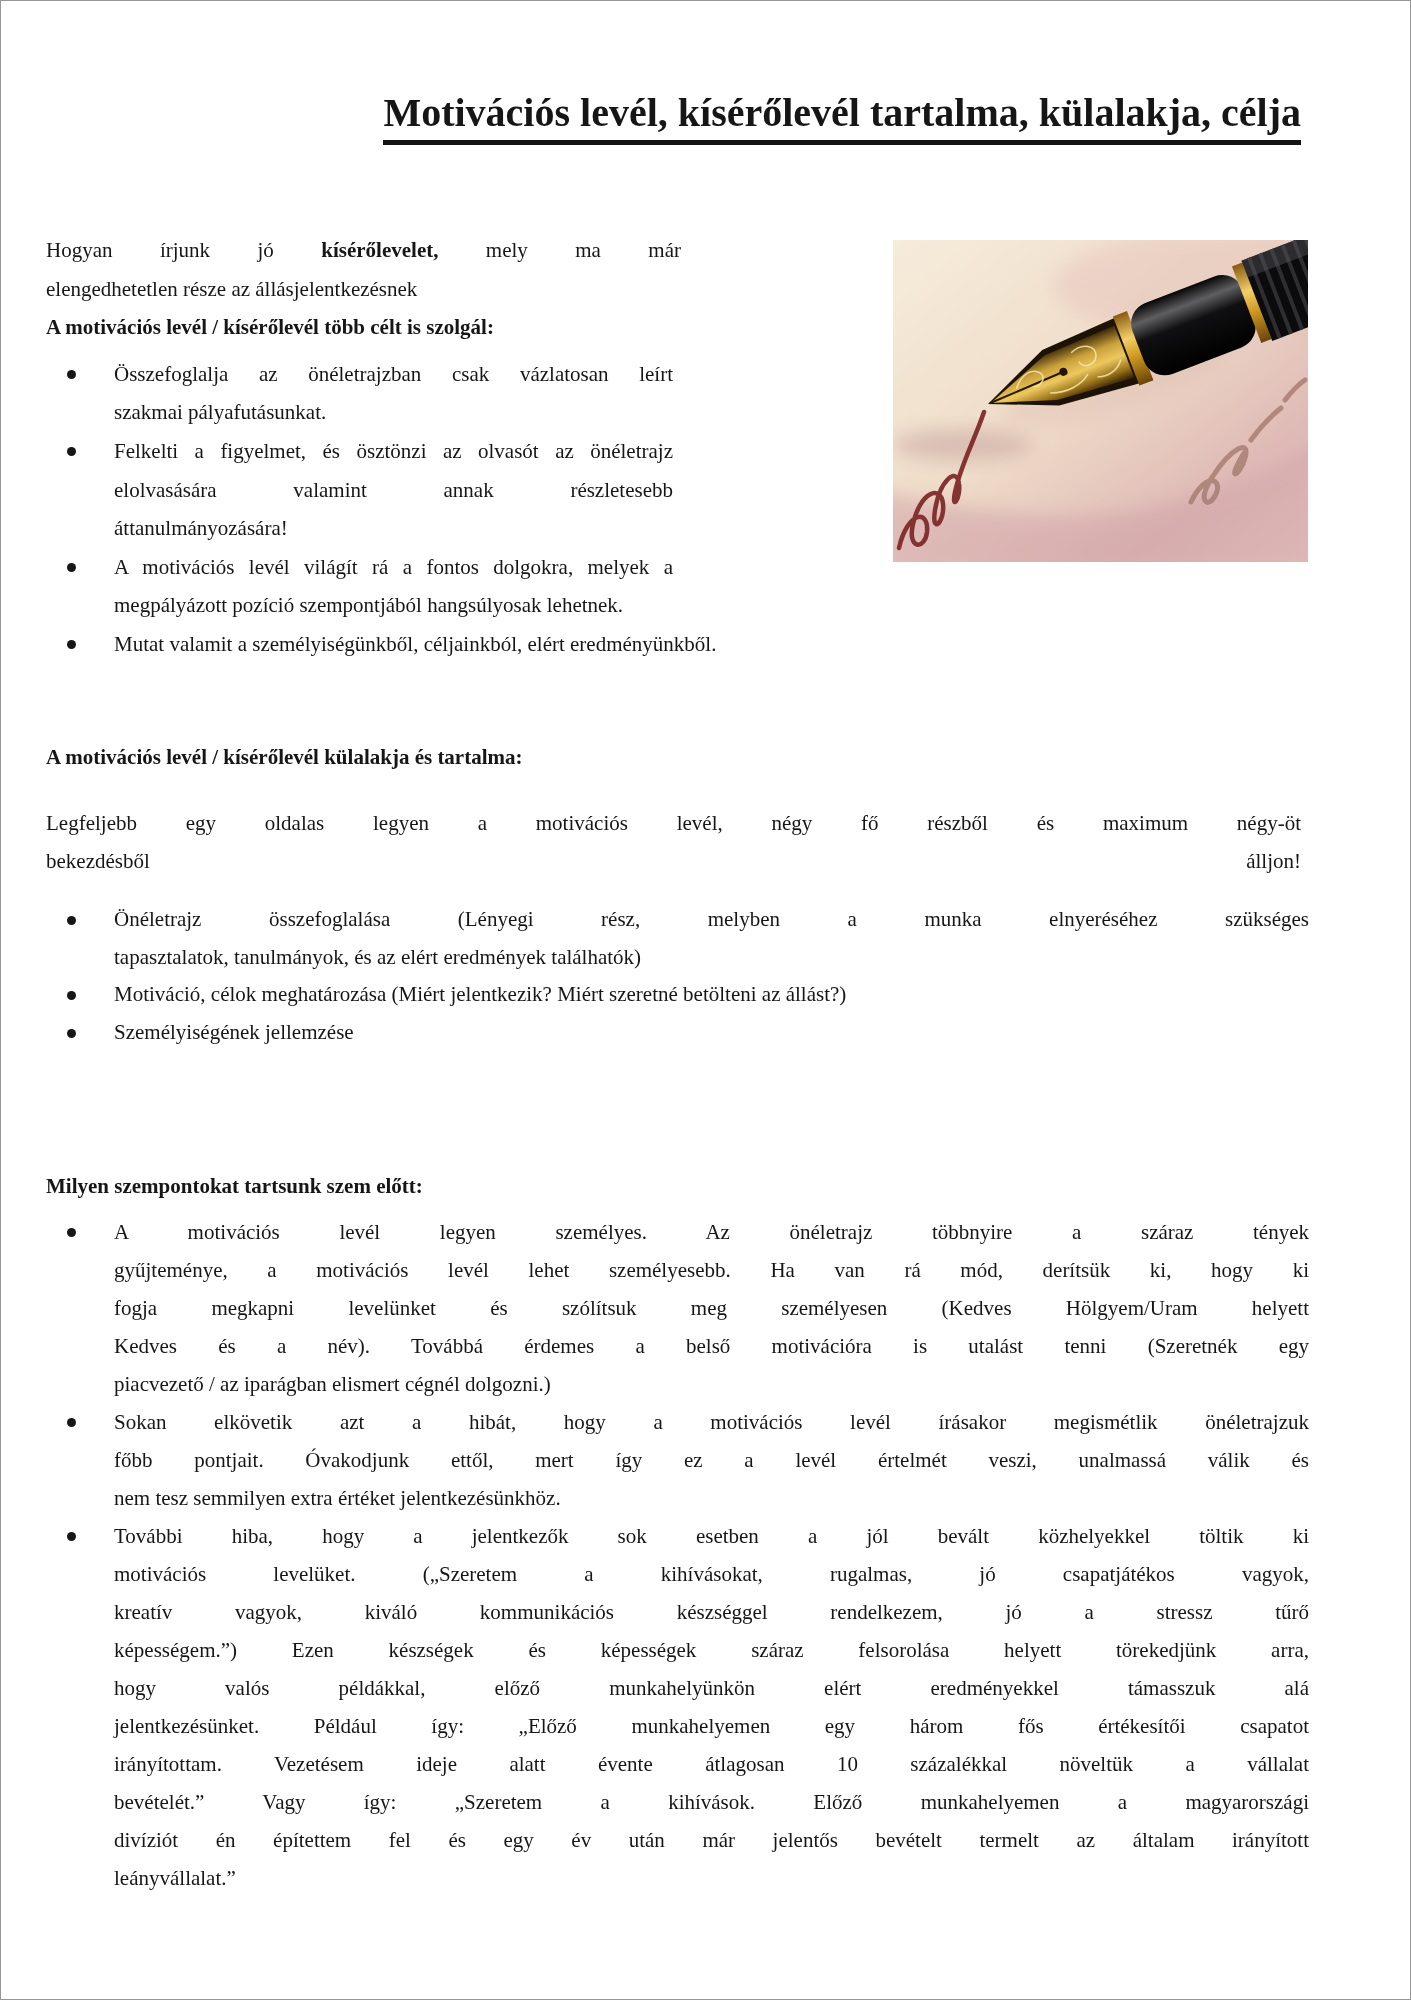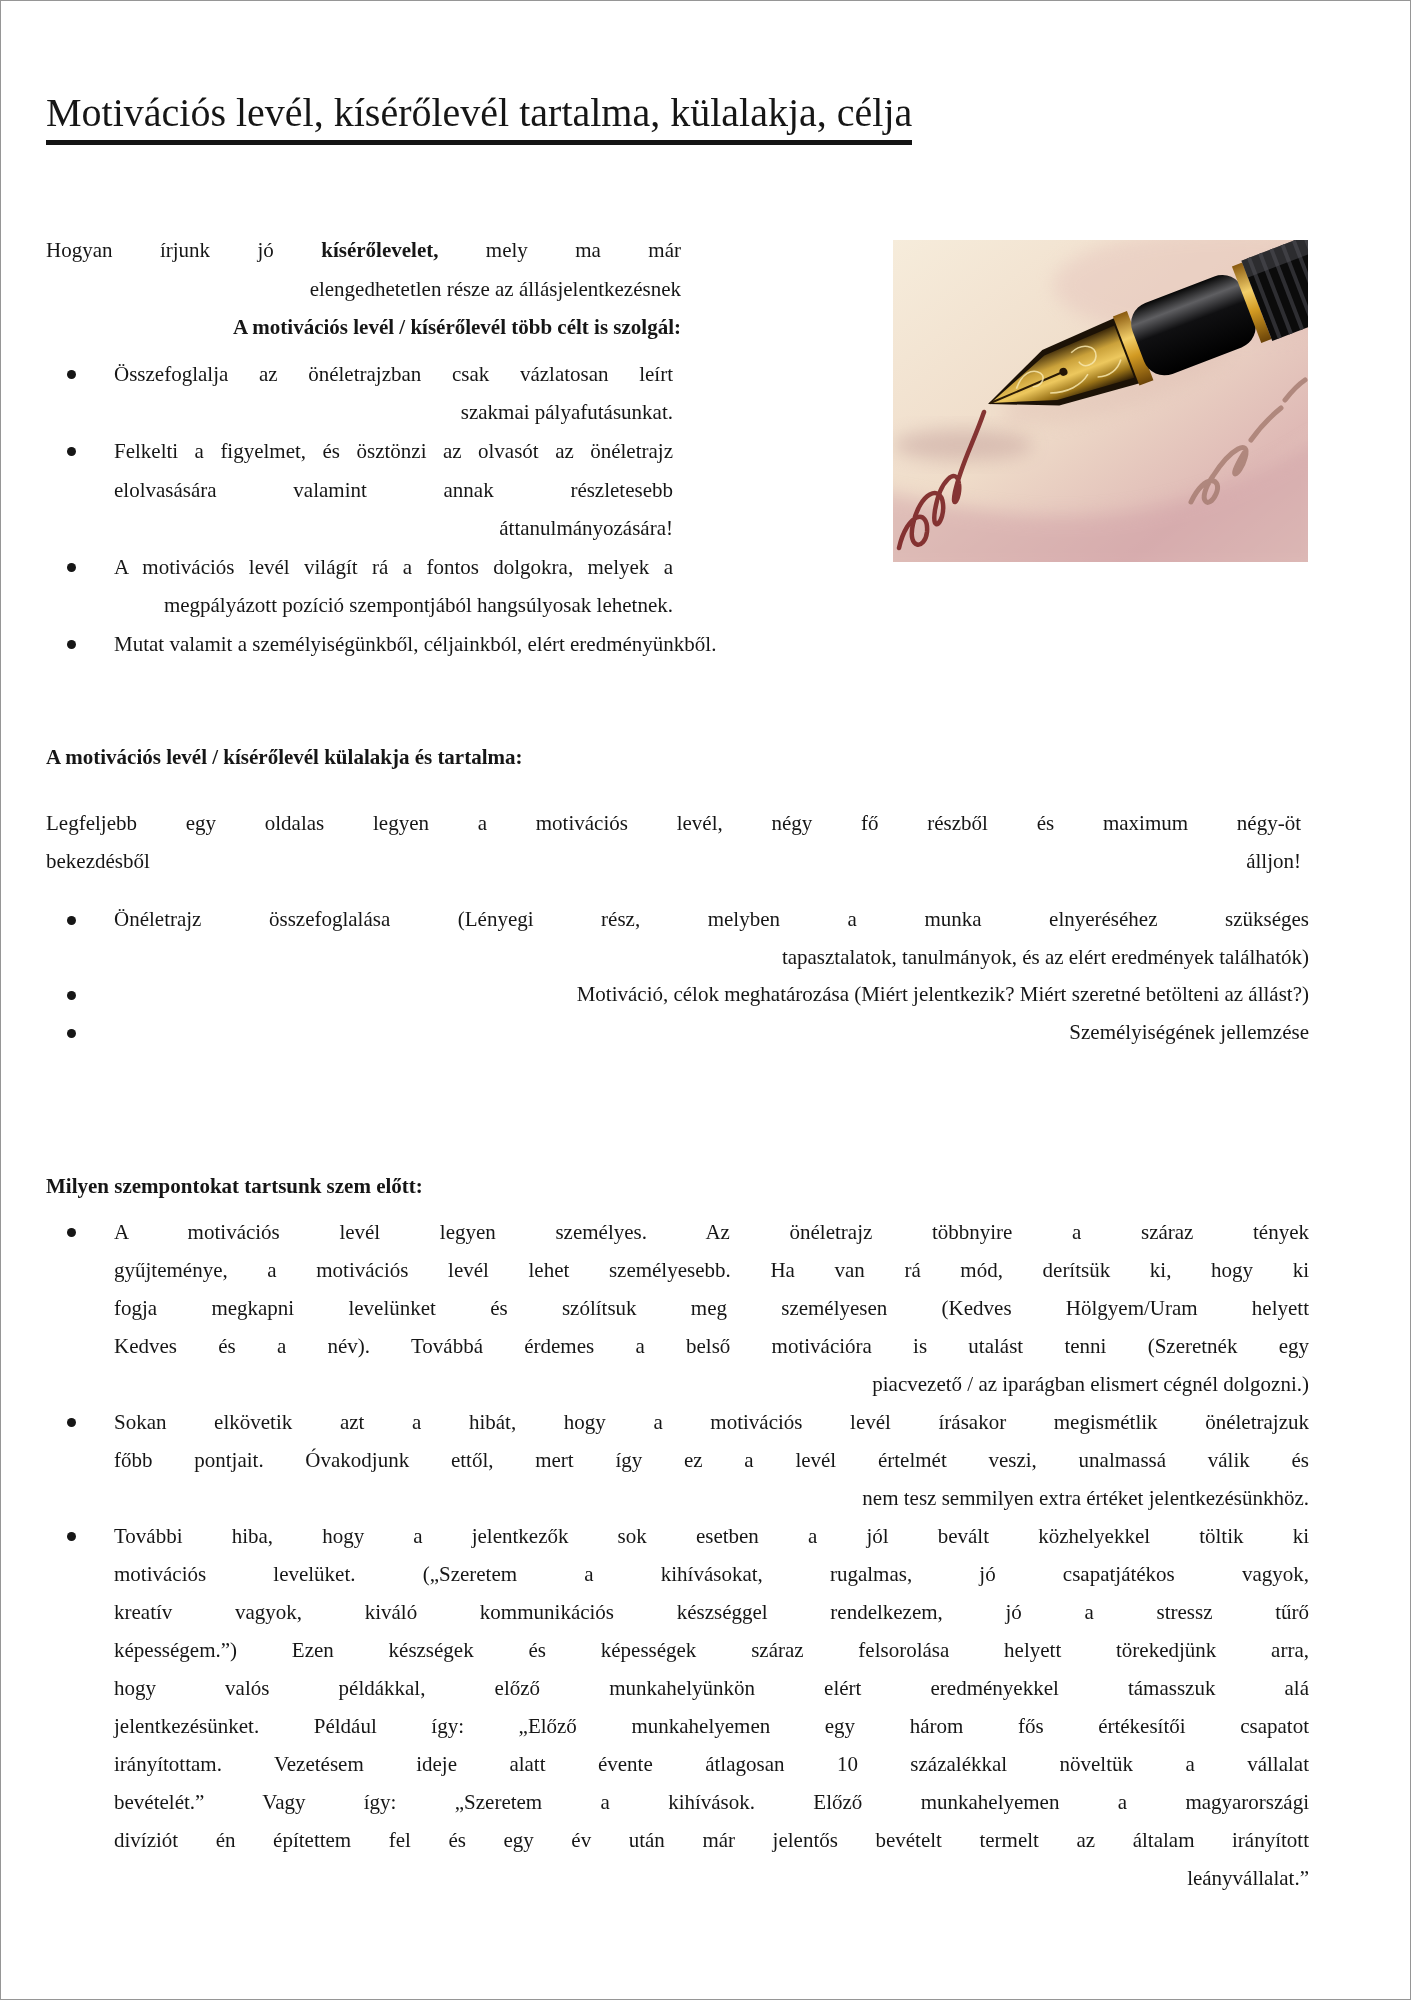--- a/index.html
+++ b/index.html
@@ -10,30 +10,30 @@
     background:#ffffff;
     border:1px solid #969696;
     box-sizing:border-box;
     font-family:"Liberation Serif","DejaVu Serif",serif;
     color:#161616;
     overflow:hidden;
   }
   .abs{position:absolute;}
   .title{
     left:45px;top:88px;width:1255px;
-    text-align:left;
-    font-size:40px;font-weight:normal;
+    text-align:right;
+    font-size:40px;font-weight:bold;
     line-height:48px;
   }
   .title-text{border-bottom:5px solid #141414;padding-bottom:5px;}
   .bodytxt{font-size:21px;}
   .lh386{line-height:38.6px;}
   .lh375{line-height:37.5px;}
   .lh38{line-height:38px;}
-  .ln{min-height:1em;text-align:right;}
+  .ln{min-height:1em;}
   .jst{text-align:justify;text-align-last:justify;text-justify:inter-word;}
   .lft{white-space:nowrap;}
   .spread{display:flex;justify-content:space-between;}
   .b{font-weight:bold;}
   .heading{font-weight:bold;}
   ul.bullets{list-style:none;margin:8px;padding:0;}
   ul.bullets li{position:relative;padding-left:60px;}
   .dot{
     position:absolute;left:13px;top:15px;
     width:9px;height:9px;border-radius:50%;

